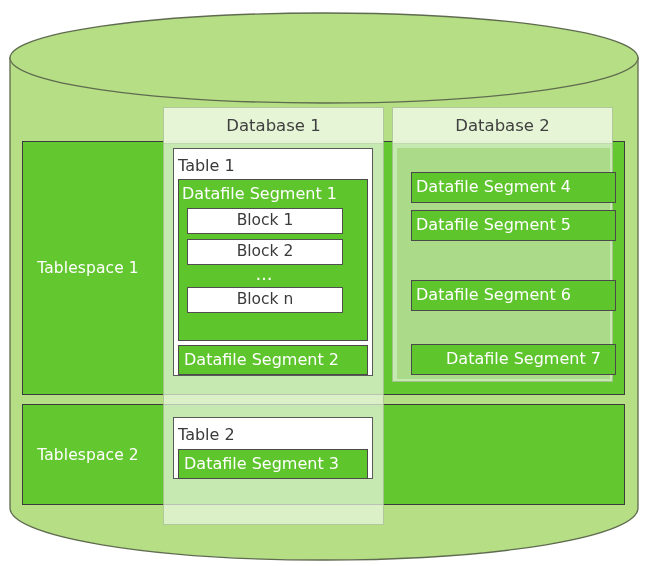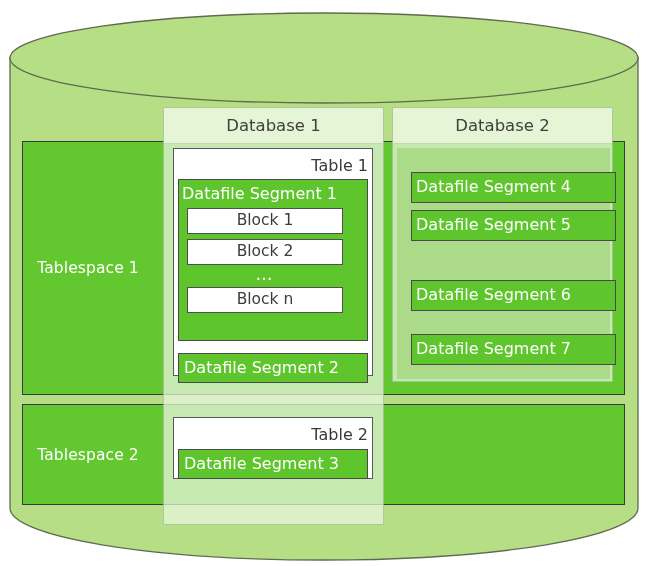--- a/index.html
+++ b/index.html
@@ -103,21 +103,21 @@
 
   
   .table-box {
     position: absolute;
     box-sizing: border-box;
     background: #ffffff;
     border: 1.6px solid #595959;
     padding: 4px;
   }
   .table-title {
-    text-align: right;
+    text-align: left;
     font-size: 16px;
     color: #3a3a3a;
     line-height: 26px;
     height: 26px;
   }
   #table-1 {
     left: 173px;
     top: 148px;
     width: 200px;
     height: 228px;
@@ -144,21 +144,21 @@
     white-space: nowrap;
     color: #ffffff;
   }
   .segment.bar {
     height: 30px;
   }
   
   #segment-1 {
     position: relative;
     height: 162px;
-    margin-bottom: 12px;
+    margin-bottom: 4px;
     padding: 0 18px 4px 0;
   }
   #segment-1 > .segment-label {
     padding-left: 3px;
   }
   #segment-2 {
     margin-top: 0;
   }
   #segment-3 {
     margin-top: 1px;
@@ -196,21 +196,21 @@
     background: #5EC52D;
     border: 1.6px solid #4a4a4a;
   }
   .db2-seg .segment-label {
     line-height: 28px;
     padding-left: 4px;
   }
   #db2-seg-0 { top: 24px; }
   #db2-seg-1 { top: 62px; }
   #db2-seg-2 { top: 132px; }
-  #db2-seg-3 { top: 186px; }
+  #db2-seg-3 { top: 196px; padding-left: 30px; }
 </style>
 </head>
 <body>
 
 <div id="diagram">
 
   <svg class="cyl-svg" viewBox="0 0 648 566">
 
     <path d="M10,58 L10,508 A314,52 0 0 0 638,508 L638,58 Z" fill="#B5DE85" stroke="#5f6b4f" stroke-width="1.3"></path>
 

